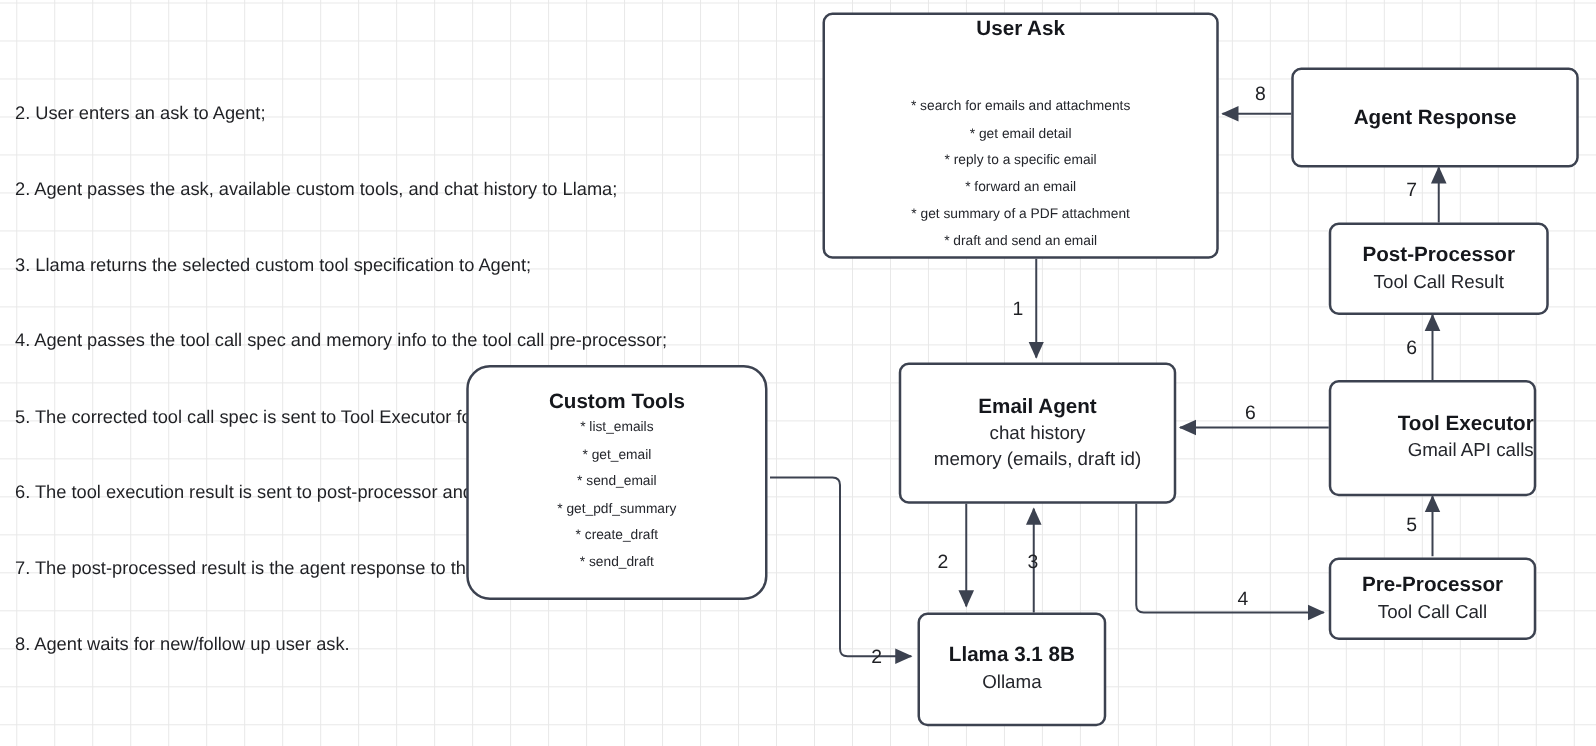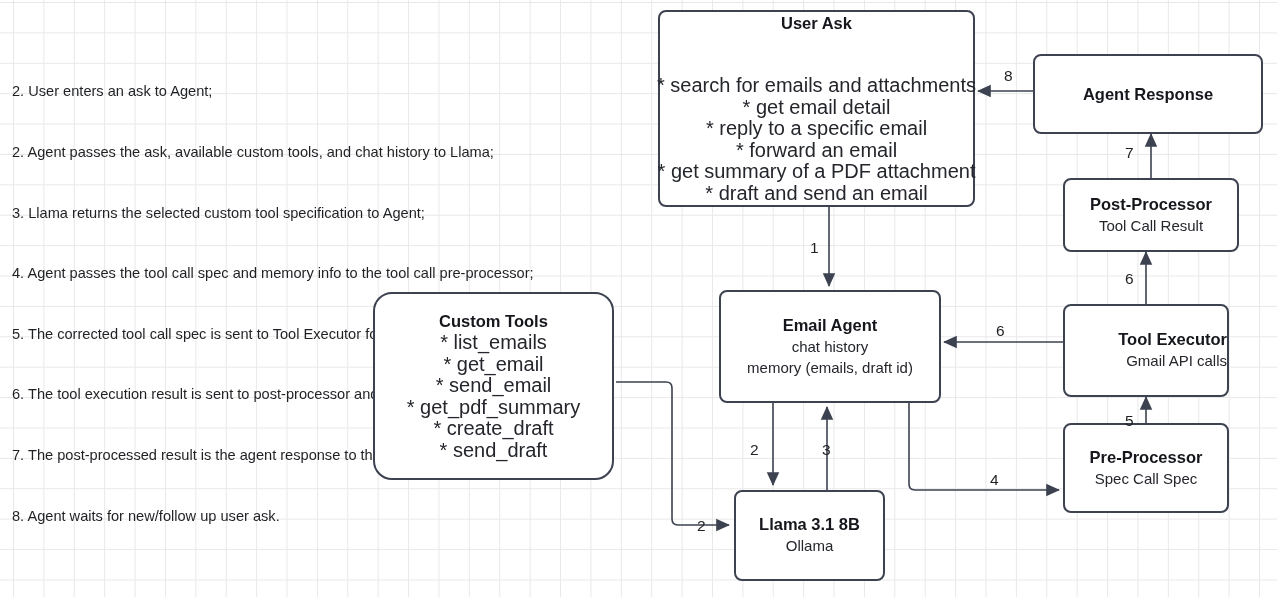--- a/index.html
+++ b/index.html
@@ -54,21 +54,21 @@
     font-size: 16.5px;
     line-height: 21px;
     color: #15171c;
   }
   .node .sub {
     font-size: 15px;
     line-height: 21.5px;
     color: #24262c;
   }
   .node .bullets {
-    font-size: 20px;
+    font-size: 11px;
     line-height: 21.5px;
     color: #24262c;
     text-align: center;
   }
   .node .bullets div { white-space: nowrap; }
 
   
   #edges {
     position: absolute;
     left: 0; top: 0;
@@ -161,23 +161,23 @@
   <div class="node" style="left:1063px; top:178px; width:176px; height:74px;">
     <div class="title">Post-Processor</div>
     <div class="sub">Tool Call Result</div>
   </div>
 
   <div class="node" style="left:1063px; top:304px; width:166px; height:93px;align-items:flex-end;">
     <div class="title">Tool Executor</div>
     <div class="sub">Gmail API calls</div>
   </div>
 
-  <div class="node" style="left:1063px; top:423px; width:166px; height:90px;">
+  <div class="node" style="left:1063px; top:446px; width:166px; height:66px;">
     <div class="title">Pre-Processor</div>
-    <div class="sub">Spec Call Spec</div>
+    <div class="sub">Tool Call Call</div>
   </div>
 
   <div class="node" style="left:719px; top:290px; width:222px; height:113px;">
     <div class="title">Email Agent</div>
     <div class="sub">chat history</div>
     <div class="sub">memory (emails, draft id)</div>
   </div>
 
   <div class="node" style="left:373px; top:292px; width:241px; height:188px;border-radius:19px;">
     <div class="title">Custom Tools</div>

